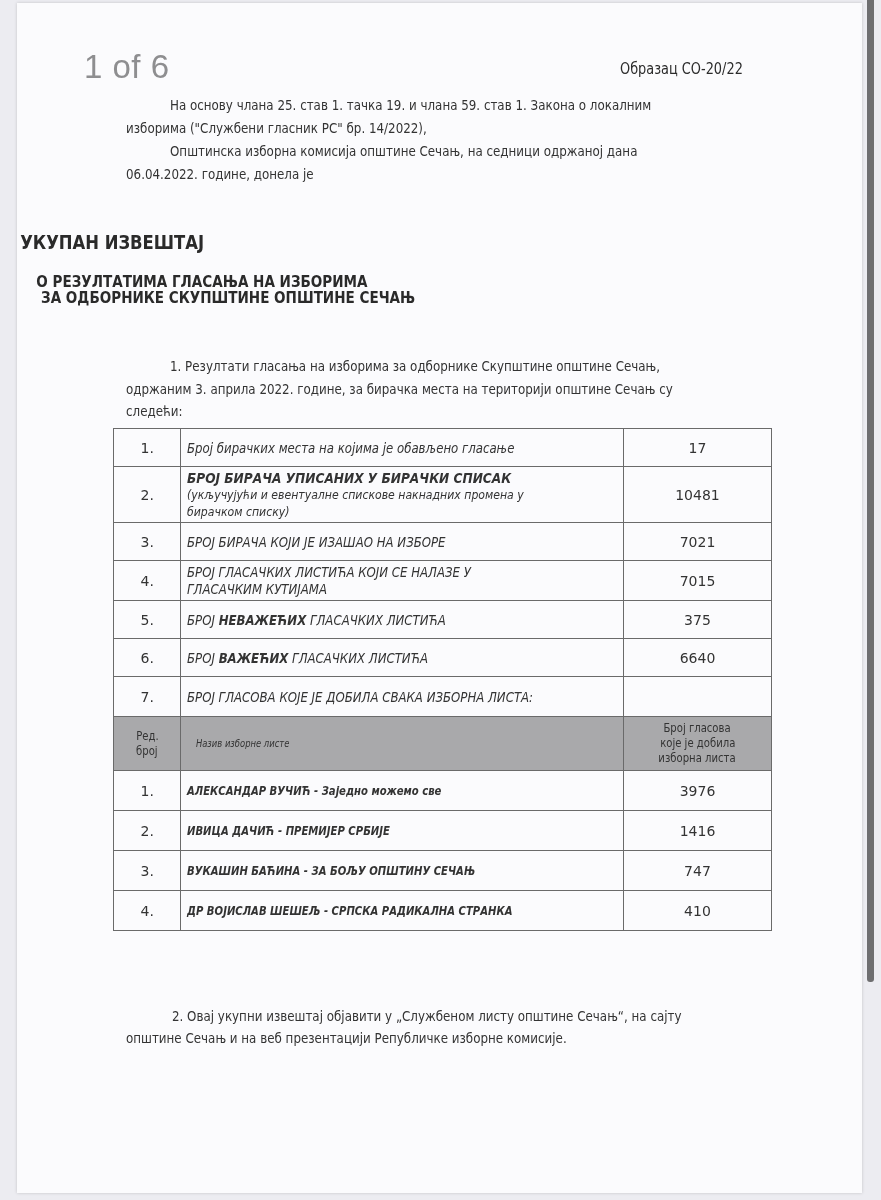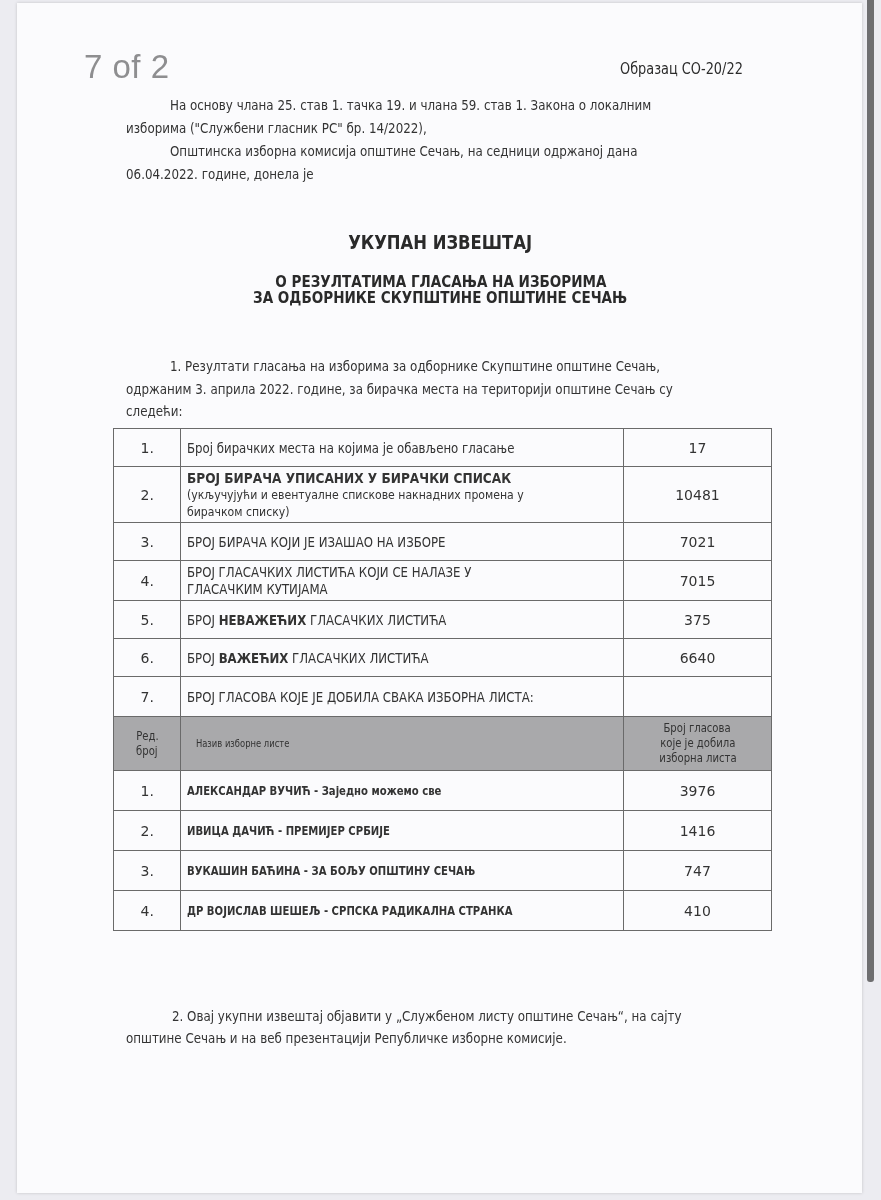--- a/index.html
+++ b/index.html
@@ -31,49 +31,49 @@
     font-size: 15px; color: #2b2b2b;
     transform: scaleX(0.86); transform-origin: left top;
   }
   .txt {
     position: absolute; font-size: 14.5px; line-height: 20px;
     color: #333;
     transform: scaleX(0.82); transform-origin: left top;
     white-space: nowrap;
   }
   .title {
-    position: absolute; left: 0; width: 881px; text-align: center;
+    position: absolute; left: 0; width: 881px; text-align: left;
     font-weight: bold; color: #2a2a2a;
   }
   .title span { display: inline-block; transform: scaleX(0.82); }
   table.results {
     position: absolute; left: 113px; top: 428px;
     width: 659px; border-collapse: collapse;
     font-size: 14px; color: #333;
   }
   table.results td {
     border: 1.5px solid #6a6a6a; padding: 0 6px; vertical-align: middle;
   }
   td.num { width: 55px; text-align: center; }
-  td.lbl { width: 430px; }
+  td.lbl { width: 430px; font-style: italic; }
   td.val { width: 136px; text-align: center; }
   .sq { display: inline-block; transform: scaleX(0.84); transform-origin: left center; white-space: nowrap; }
   .sqc { display: inline-block; transform: scaleX(0.84); white-space: nowrap; }
   .bold { font-weight: bold; }
   .sub { font-size: 13px; line-height: 16px; }
   tr.hdr td { background: #a9a9ab; font-size: 12px; line-height: 15px; }
   tr.party td.lbl { font-weight: bold; font-size: 12px; }
 </style>
 </head>
 <body>
 
 <div class="page"></div>
 <div class="scrollbar"></div>
 
-<div class="page-indicator">7 of 2</div>
+<div class="page-indicator">1 of 6</div>
 <div class="form-code">Образац СО-20/22</div>
 
 <div class="txt" style="left:170px; top:95px;">На основу члана 25. став 1. тачка 19. и члана 59. став 1. Закона о локалним</div>
 <div class="txt" style="left:126px; top:118px;">изборима ("Службени гласник РС" бр. 14/2022),</div>
 <div class="txt" style="left:170px; top:141px;">Општинска изборна комисија општине Сечањ, на седници одржаној дана</div>
 <div class="txt" style="left:126px; top:164px;">06.04.2022. године, донела је</div>
 
 <div class="title" style="top:230px; font-size:20px;"><span>УКУПАН ИЗВЕШТАЈ</span></div>
 <div class="title" style="top:272px; font-size:16.5px;"><span>О РЕЗУЛТАТИМА ГЛАСАЊА НА ИЗБОРИМА</span></div>
 <div class="title" style="top:288px; font-size:16.5px;"><span>ЗА ОДБОРНИКЕ СКУПШТИНЕ ОПШТИНЕ СЕЧАЊ</span></div>

